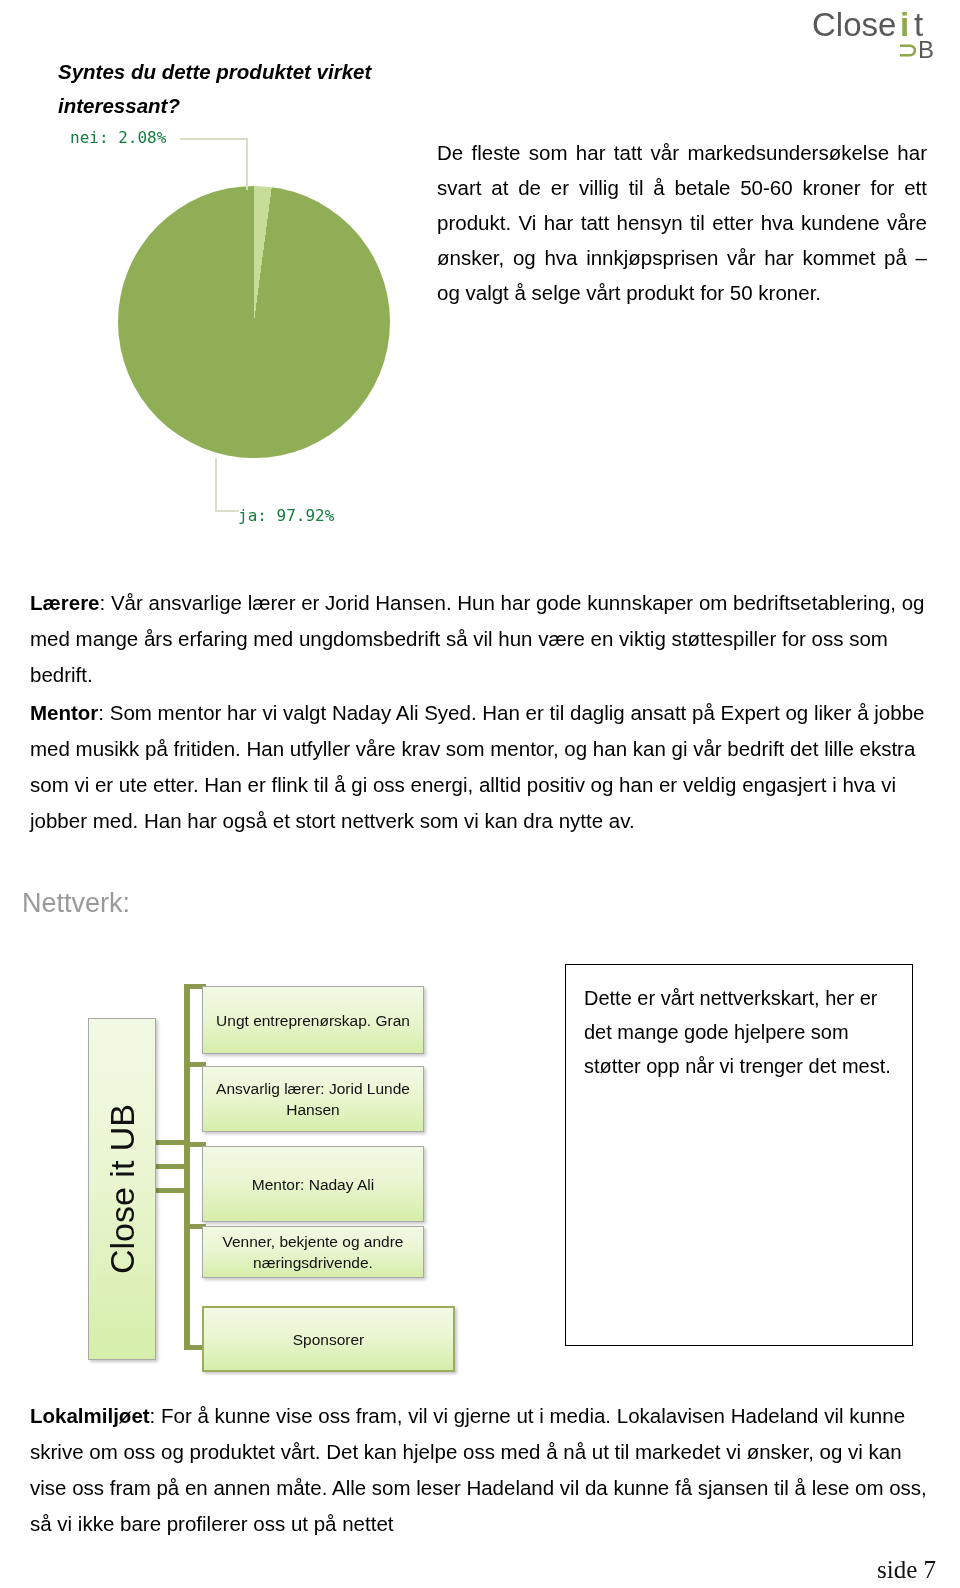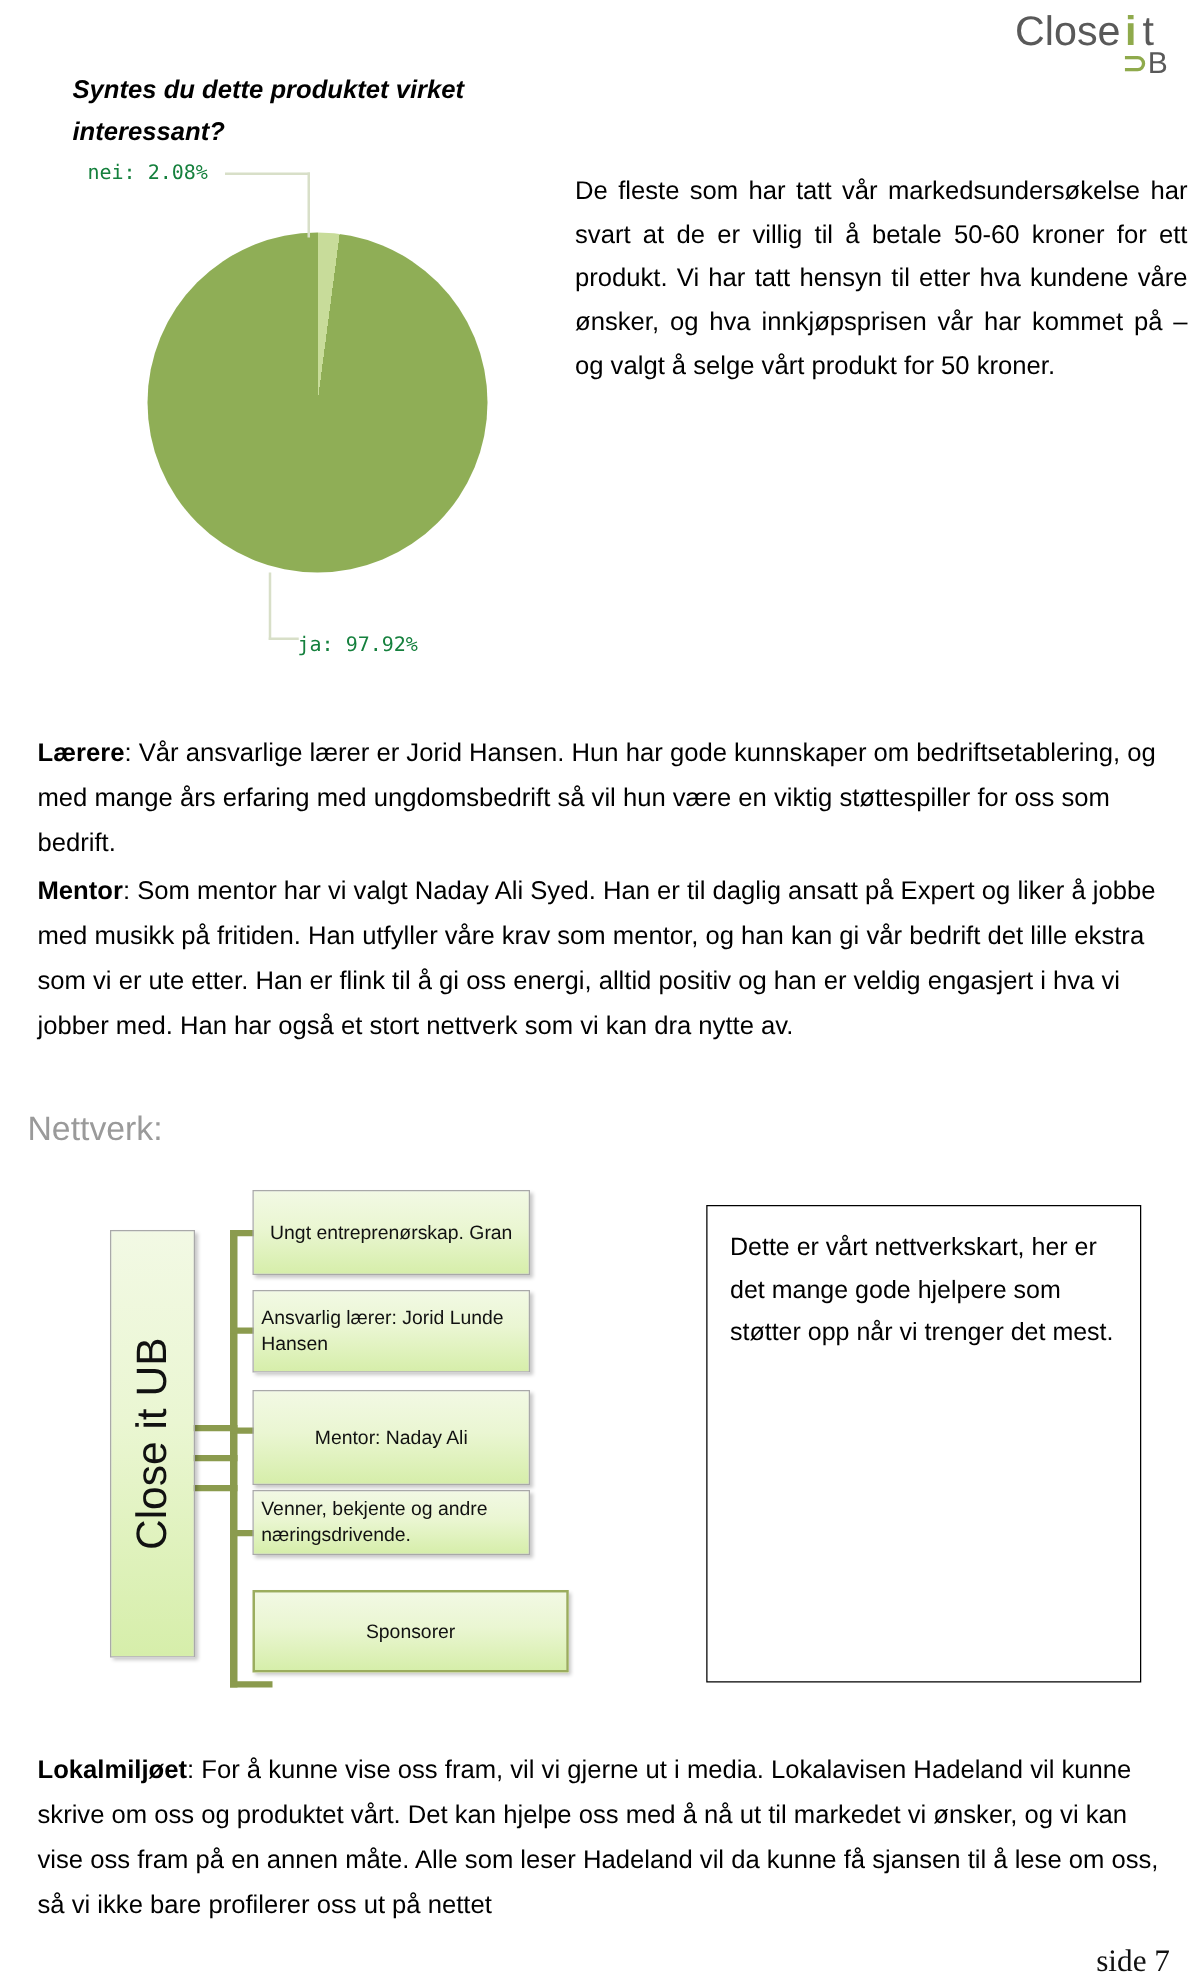--- a/index.html
+++ b/index.html
@@ -109,21 +109,21 @@
     background: #d8dfc8;
   }
   .leader-nei-h { left: 128px; top: 18px; width: 68px; height: 2px; }
   .leader-nei-v { left: 194px; top: 18px; width: 2px; height: 52px; }
   .leader-ja-v  { left: 163px; top: 338px; width: 2px; height: 54px; }
   .leader-ja-h  { left: 163px; top: 390px; width: 24px; height: 2px; }
 
   
   .intro {
     position: absolute;
-    left: 460px;
+    left: 437px;
     top: 135px;
     width: 490px;
     font-size: 20.5px;
     line-height: 35px;
     text-align: justify;
   }
 
   
   .body-block {
     position: absolute;
@@ -159,24 +159,26 @@
   }
   .node {
     position: absolute;
     box-sizing: border-box;
     background: linear-gradient(to bottom, #f2f9e4 0%, #eaf6d2 45%, #d6eeaa 100%);
     border: 1px solid #a9a9a9;
     box-shadow: 2px 2px 3px rgba(0,0,0,0.22);
     display: flex;
     align-items: center;
     justify-content: center;
+    text-align: center;
     font-size: 15.5px;
     line-height: 21px;
     color: #111;
     padding: 0 6px;
+    margin-top: 34px;
   }
   .node.thick { border: 2px solid #9bad5e; }
   .node-main {
     left: 0px;
     top: 32px;
     width: 68px;
     height: 342px;
   }
   .node-main .vtext {
     transform: rotate(-90deg);

